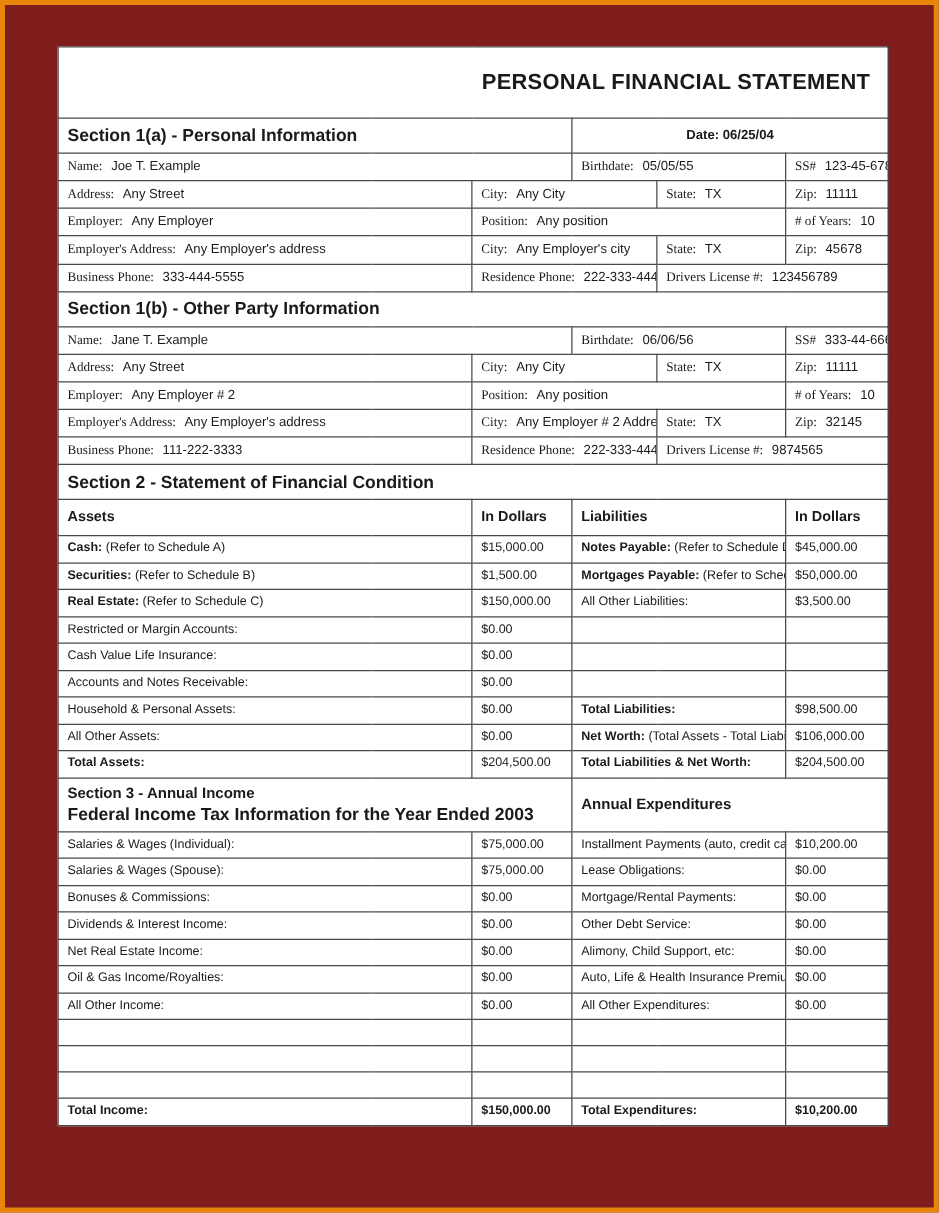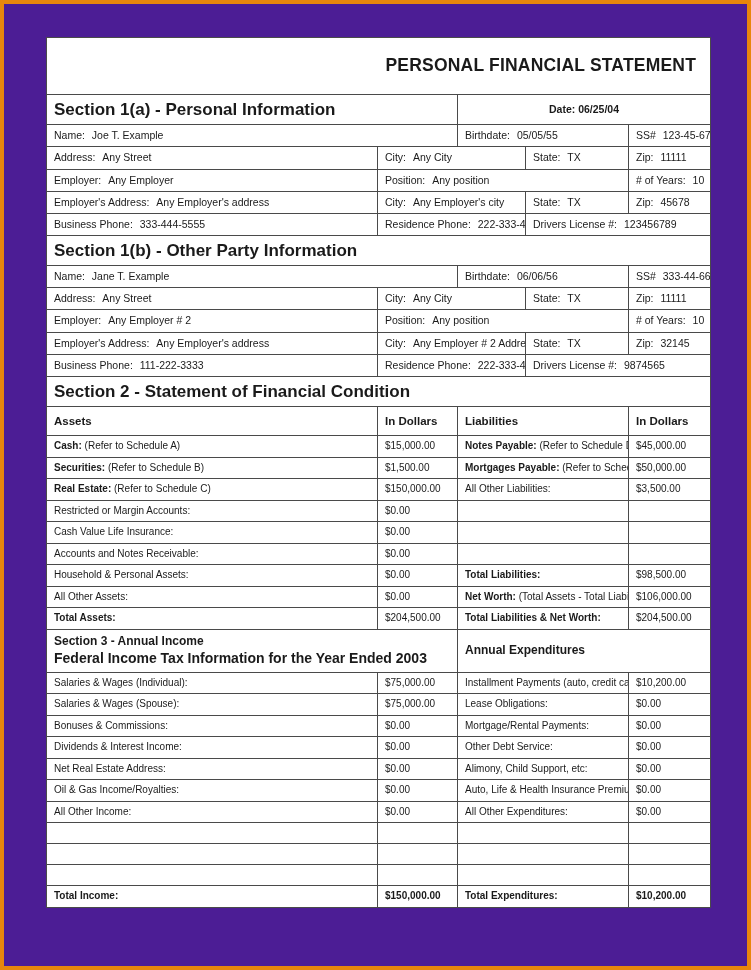--- a/index.html
+++ b/index.html
@@ -13,21 +13,21 @@
     font-family: "Liberation Sans", sans-serif;
     overflow: hidden;
   }
   #page-frame {
     position: absolute;
     left: 0; top: 0;
     width: 751px;
     height: 970px;
     box-sizing: border-box;
     border: 4px solid #e8860c;
-    background: #4c1d95;
+    background: #7f1d1d;
   }
   #sheet {
     position: absolute;
     left: 42px;
     top: 33px;
     width: 664px;
     background: #ffffff;
   }
   table.doc {
     width: 664px;
@@ -51,34 +51,34 @@
     text-align: right;
     padding-right: 14px !important;
   }
   .title-text {
     font-size: 17.5px;
     font-weight: bold;
     letter-spacing: 0.2px;
   }
   
   .section-head {
-    font-size: 17px;
+    font-size: 14px;
     font-weight: bold;
     height: 19px;
   }
   .date-head {
     font-size: 10.5px;
     font-weight: bold;
     text-align: center;
   }
   
   .fld {
     height: 20px;
   }
-  .fld .lbl { font-weight: normal; }
+  .fld .lbl { font-weight: normal; font-family: Liberation Serif, serif; }
   .fld .val { margin-left: 4px; }
   
   .col-head {
     text-align: left;
     font-weight: bold;
     font-size: 11.5px;
     height: 20px;
   }
   .money {
     text-align: left;
@@ -399,21 +399,21 @@
             <td class="row-lbl" colspan="2">Mortgage/Rental Payments:</td>
             <td class="money">$0.00</td>
           </tr>
           <tr class="tall">
             <td class="row-lbl" colspan="2">Dividends &amp; Interest Income:</td>
             <td class="money">$0.00</td>
             <td class="row-lbl" colspan="2">Other Debt Service:</td>
             <td class="money">$0.00</td>
           </tr>
           <tr class="tall">
-            <td class="row-lbl" colspan="2">Net Real Estate Address:</td>
+            <td class="row-lbl" colspan="2">Net Real Estate Income:</td>
             <td class="money">$0.00</td>
             <td class="row-lbl" colspan="2">Alimony, Child Support, etc:</td>
             <td class="money">$0.00</td>
           </tr>
           <tr class="tall">
             <td class="row-lbl" colspan="2">Oil &amp; Gas Income/Royalties:</td>
             <td class="money">$0.00</td>
             <td class="row-lbl" colspan="2">Auto, Life &amp; Health Insurance Premiums:</td>
             <td class="money">$0.00</td>
           </tr>

